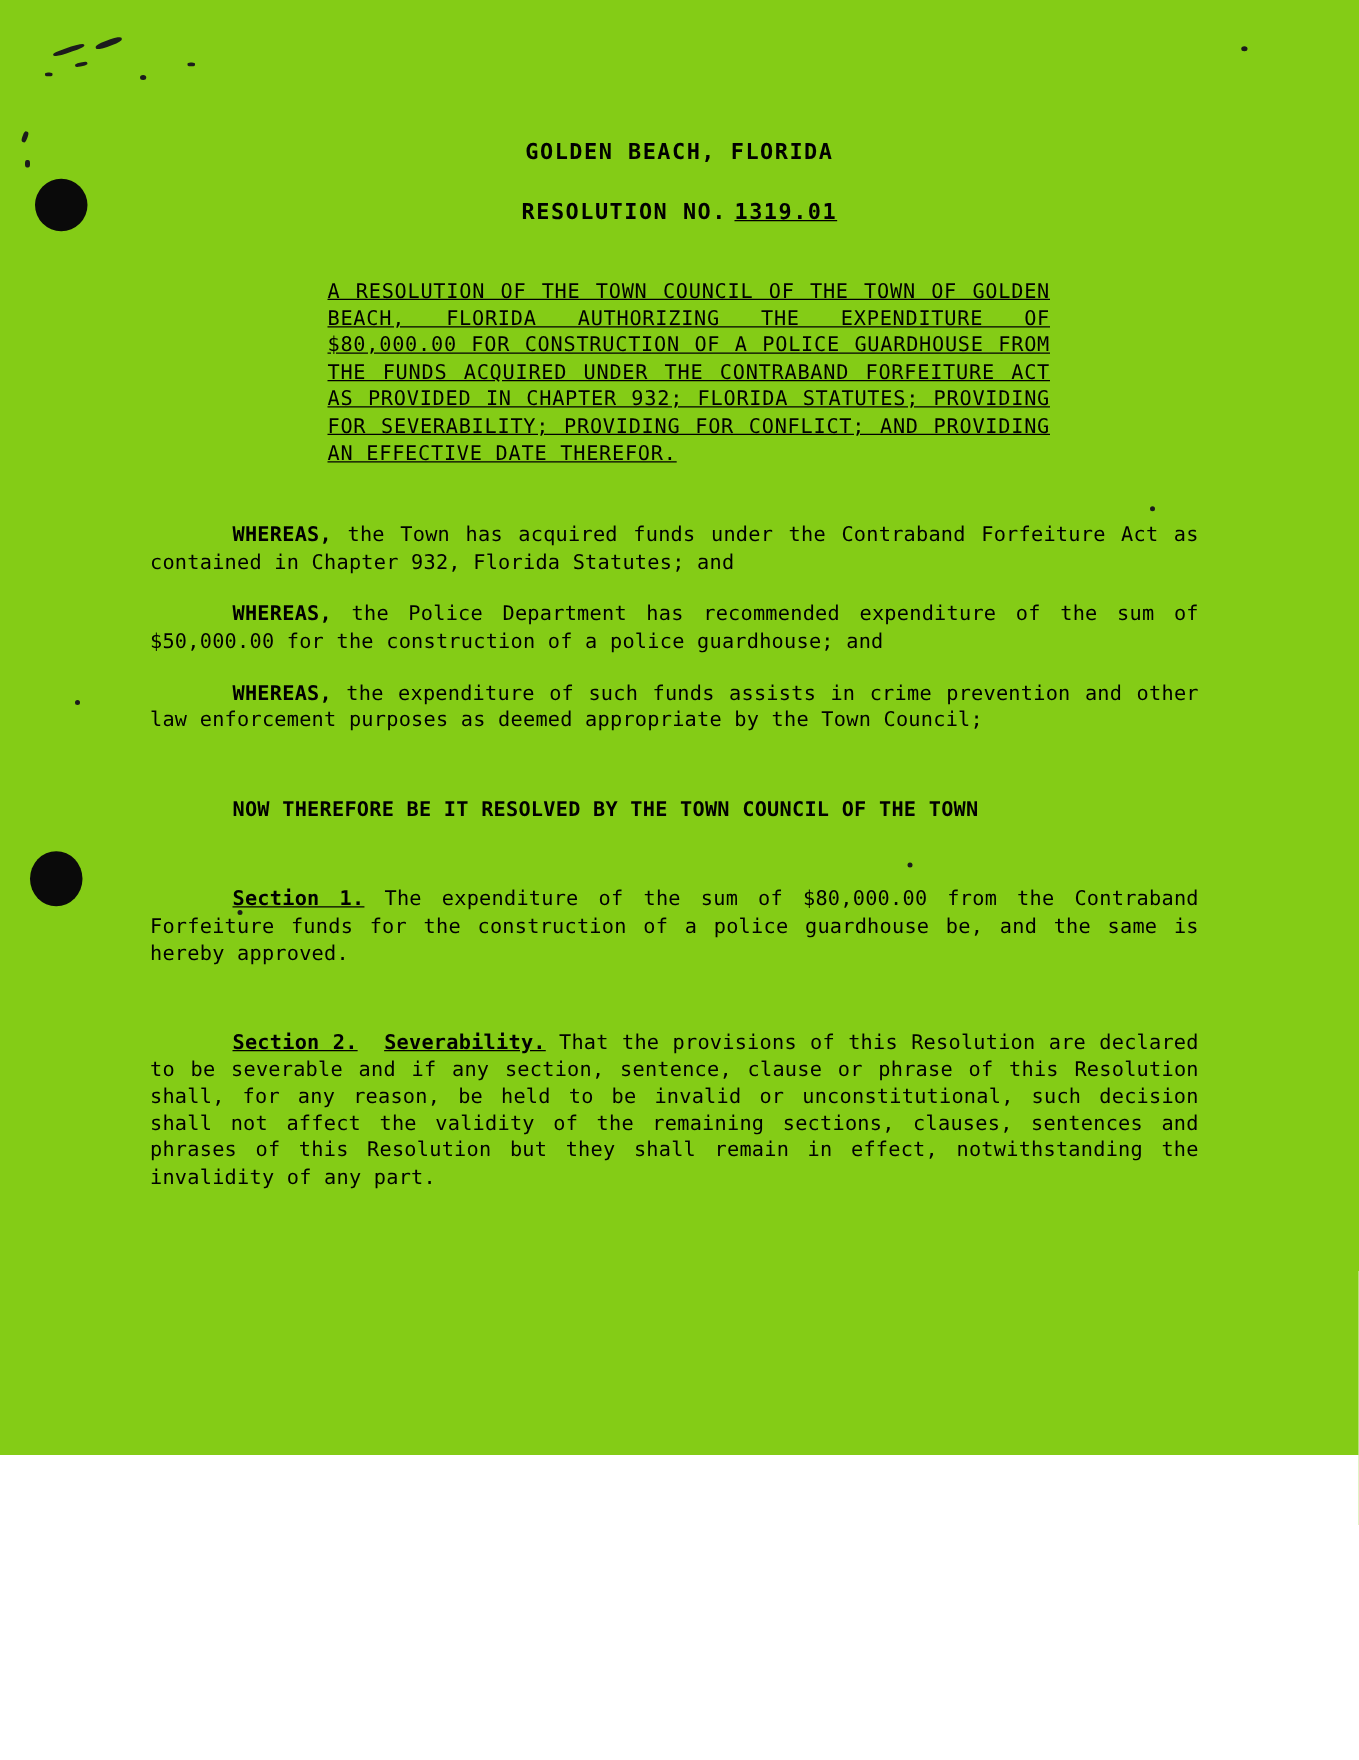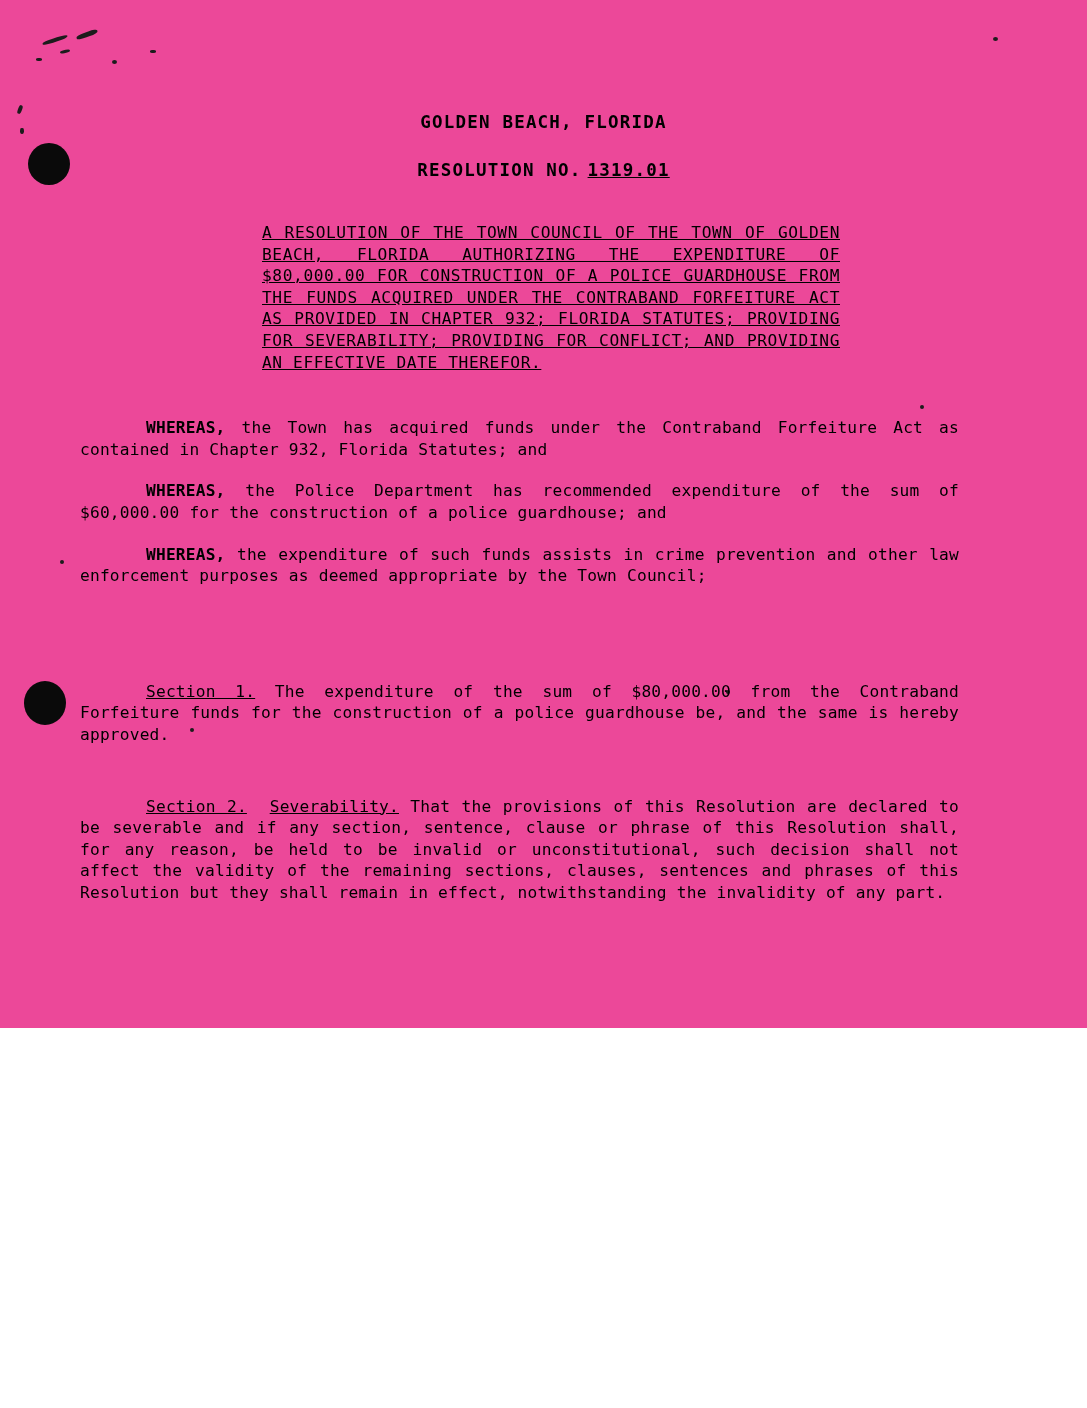--- a/index.html
+++ b/index.html
@@ -7,22 +7,22 @@
     padding: 0;
     background: #ffffff;
   }
   body {
     font-family: "DejaVu Sans Mono", monospace;
     color: #000000;
   }
   .page {
     position: relative;
     width: 1087px;
-    height: 1028px;
-    background: #ec4899;
+    height: 1164px;
+    background: #84cc16;
     overflow: hidden;
   }
   
   .hole {
     position: absolute;
     background: #0a0a0a;
     border-radius: 50%;
   }
   .hole-1 { left: 28px;  top: 143px; width: 42px; height: 42px; }
   .hole-2 { left: 24px;  top: 681px; width: 42px; height: 44px; }
@@ -77,40 +77,40 @@
     margin: 42px 0 0 262px;
     width: 578px;
     font-size: 16.2px;
     line-height: 21.6px;
     text-align: justify;
     letter-spacing: 0.6px;
     text-decoration: underline;
   }
 
   .body-block {
-    margin: 0 128px 0 80px;
+    margin: 0 128px 0 120px;
     font-size: 16.2px;
     line-height: 21.6px;
     letter-spacing: 0.2px;
   }
   .para {
     text-align: justify;
     margin-bottom: 20px;
   }
   .para.indent::before {
     content: "";
     display: inline-block;
     width: 66px;
   }
   .lead {
     font-weight: bold;
   }
   .u {
     text-decoration: underline;
-    font-weight: normal;
+    font-weight: bold;
   }
   .spacer-lg { height: 44px; }
   .spacer-md { height: 30px; }
 
   .resolved {
     font-weight: bold;
     text-align: left;
     margin-bottom: 6px;
     letter-spacing: 0.2px;
   }
@@ -165,26 +165,27 @@
     </div>
 
     <div class="preamble">A RESOLUTION OF THE TOWN COUNCIL OF THE TOWN OF GOLDEN BEACH, FLORIDA AUTHORIZING THE EXPENDITURE OF $80,000.00 FOR CONSTRUCTION OF A POLICE GUARDHOUSE FROM THE FUNDS ACQUIRED UNDER THE CONTRABAND FORFEITURE ACT AS PROVIDED IN CHAPTER 932; FLORIDA STATUTES; PROVIDING FOR SEVERABILITY; PROVIDING FOR CONFLICT; AND PROVIDING AN EFFECTIVE DATE THEREFOR.</div>
 
     <div class="spacer-lg"></div>
 
     <div class="body-block">
 
       <div class="para indent"><span class="lead">WHEREAS,</span><span> the Town has acquired funds under the Contraband Forfeiture Act as contained in Chapter 932, Florida Statutes; and</span></div>
 
-      <div class="para indent"><span class="lead">WHEREAS,</span><span> the Police Department has recommended expenditure of the sum of $60,000.00 for the construction of a police guardhouse; and</span></div>
+      <div class="para indent"><span class="lead">WHEREAS,</span><span> the Police Department has recommended expenditure of the sum of $50,000.00 for the construction of a police guardhouse; and</span></div>
 
       <div class="para indent"><span class="lead">WHEREAS,</span><span> the expenditure of such funds assists in crime prevention and other law enforcement purposes as deemed appropriate by the Town Council;</span></div>
 
       <div class="spacer-md"></div>
 
+      <div class="resolved">NOW THEREFORE BE IT RESOLVED BY THE TOWN COUNCIL OF THE TOWN</div>
 
       <div class="spacer-lg"></div>
 
       <div class="para indent"><span class="u">Section 1.</span><span>  The expenditure of the sum of $80,000.00 from the Contraband Forfeiture funds for the construction of a police guardhouse be, and the same is hereby approved.</span></div>
 
       <div class="spacer-md"></div>
 
       <div class="para indent"><span class="u">Section 2.</span>&nbsp;&nbsp;<span class="u">Severability.</span><span>  That the provisions of this Resolution are declared to be severable and if any section, sentence, clause or phrase of this Resolution shall, for any reason, be held to be invalid or unconstitutional, such decision shall not affect the validity of the remaining sections, clauses, sentences and phrases of this Resolution but they shall remain in effect, notwithstanding the invalidity of any part.</span></div>
 
       <div class="spacer-md"></div>

